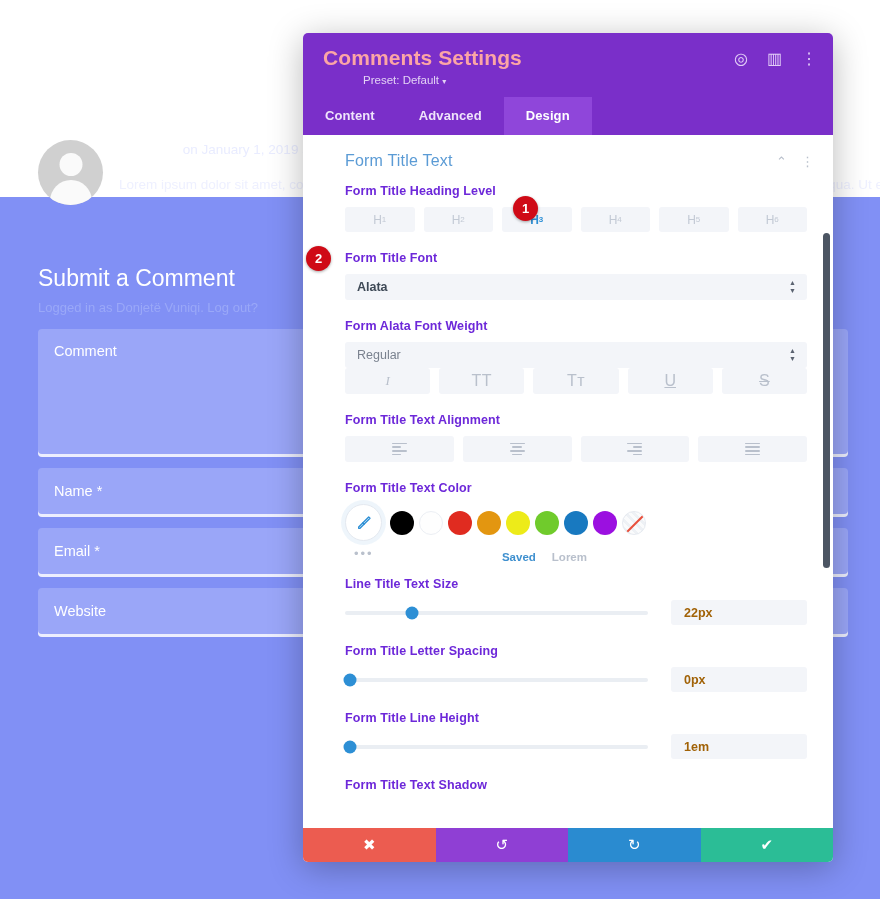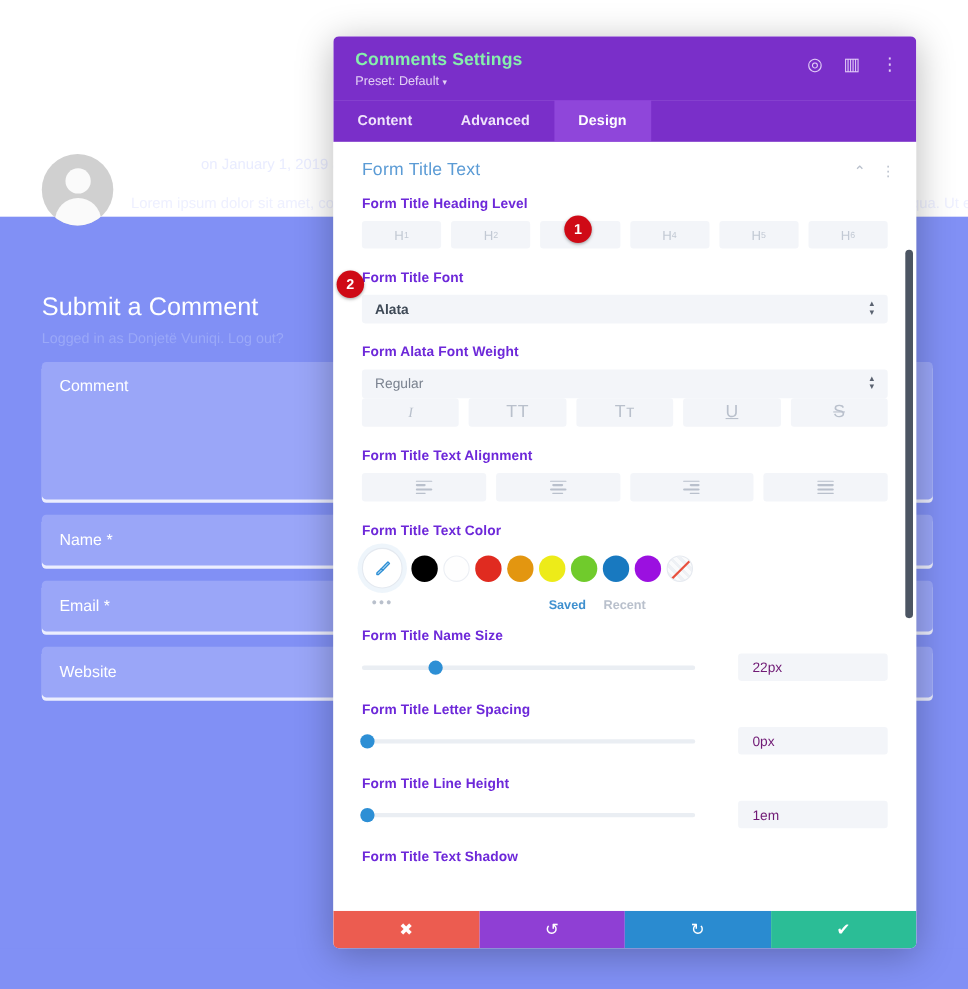--- a/index.html
+++ b/index.html
@@ -64,35 +64,35 @@
     position: absolute; left: 303px; top: 33px;
     width: 530px; height: 829px;
     background: #ffffff;
     border-radius: 5px;
     box-shadow: 0 6px 34px rgba(0,0,0,.28);
     overflow: hidden;
     display: flex; flex-direction: column;
   }
 
   .modal-header { background: #7a2fc9; padding: 13px 20px 11px 20px; position: relative; }
-  .modal-title { color: #86efac; font-size: 16px; font-weight: 700; letter-spacing: .1px; }
-  .modal-preset { color: #e3d2f5; font-size: 11.5px; margin-top: 4px; }
+  .modal-title { color: #fca5a5; font-size: 21px; font-weight: 700; letter-spacing: .1px; }
+  .modal-preset { color: #e3d2f5; font-size: 11.5px; margin-top: 4px; margin-left: 40px; }
   .modal-preset .caret { font-size: 8px; }
   .hdr-icons { position: absolute; right: 16px; top: 16px; display: flex; gap: 19px; align-items: center; }
   .hdr-icon { color: #e2cdf7; display: flex; align-items: center; justify-content: center; cursor: pointer; }
 
   .tabs { background: #7a2fc9; display: flex; text-align: center; }
   .tab {
     padding: 11px 22px 12px 22px; color: #efe4fb; font-size: 13px; font-weight: 700;
     cursor: pointer; letter-spacing: .1px;
   }
   .tab.active { background: #8f46da; color: #ffffff; }
 
   .panel-body { flex: 1 1 auto; position: relative; overflow: hidden; background: #fff; }
-  .scroll-area { position: absolute; inset: 0; padding: 0 0 0 0; }
+  .scroll-area { position: absolute; inset: 0; padding: 0 0 0 16px; }
 
   .section-title-row {
     display: flex; align-items: center; justify-content: space-between;
     padding: 17px 19px 14px 26px;
   }
   .section-title { color: #5b9bd5; font-size: 16px; font-weight: 400; letter-spacing: .2px; }
   .section-actions { display: flex; gap: 14px; align-items: center; color: #b9c0cc; }
 
   .field-group { padding: 0 26px 0 26px; }
   .field-label {
@@ -174,21 +174,21 @@
   .slider-row { display: flex; align-items: center; gap: 0; }
   .slider-wrap { width: 303px; position: relative; height: 22px; display: flex; align-items: center; }
   .slider-track { width: 100%; height: 4px; background: #eaeef3; border-radius: 2px; }
   .slider-knob {
     position: absolute; width: 13px; height: 13px; border-radius: 50%;
     background: #2d8fd5; top: 50%; transform: translate(-50%,-50%); cursor: pointer;
   }
   .slider-value {
     margin-left: auto; width: 136px; height: 25px; background: #f3f5f9;
     border-radius: 3px; display: flex; align-items: center; padding: 0 13px;
-    font-size: 12.5px; color: #701a75; cursor: text;
+    font-size: 12.5px; color: #a16207; cursor: text; font-weight: bold;
   }
 
   
   .modal-scrollbar {
     position: absolute; right: 3px; top: 98px; width: 7px; height: 335px;
     background: #4c5563; border-radius: 4px;
   }
 
   
   .modal-footer { display: flex; height: 34px; flex: 0 0 34px; }
@@ -363,24 +363,24 @@
           <div class="swatch" style="background:#e39610"></div>
           <div class="swatch" style="background:#edeb19"></div>
           <div class="swatch" style="background:#70cb2c"></div>
           <div class="swatch" style="background:#1879c0"></div>
           <div class="swatch" style="background:#9b10e0"></div>
           <div class="swatch none"></div>
         </div>
         <div class="dots-more">•••</div>
         <div class="saved-recent">
           <span class="lbl-saved">Saved</span>
-          <span class="lbl-recent">Recent</span>
-        </div>
-
-        <div class="field-label" style="margin-top:14px;">Form Title Name Size</div>
+          <span class="lbl-recent">Lorem</span>
+        </div>
+
+        <div class="field-label" style="margin-top:14px;">Line Title Text Size</div>
         <div class="slider-row">
           <div class="slider-wrap">
             <div class="slider-track"></div>
             <div class="slider-knob" style="left:22%"></div>
           </div>
           <div class="slider-value">22px</div>
         </div>
 
         <div class="field-label gap">Form Title Letter Spacing</div>
         <div class="slider-row">

